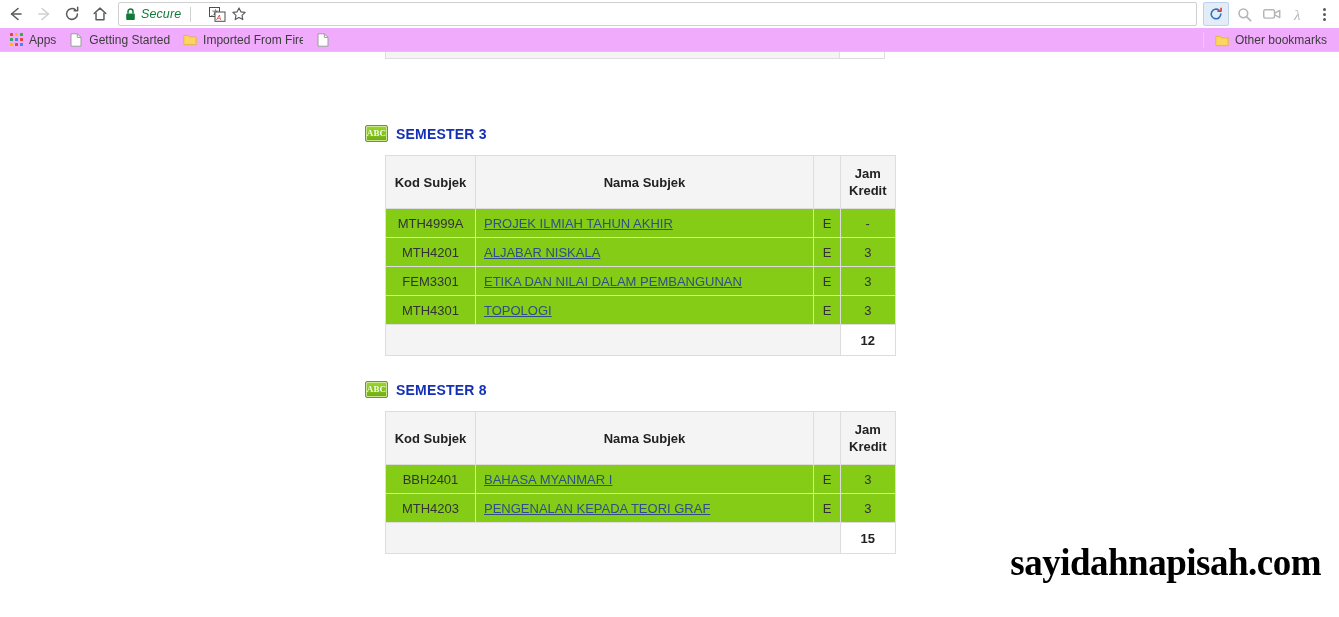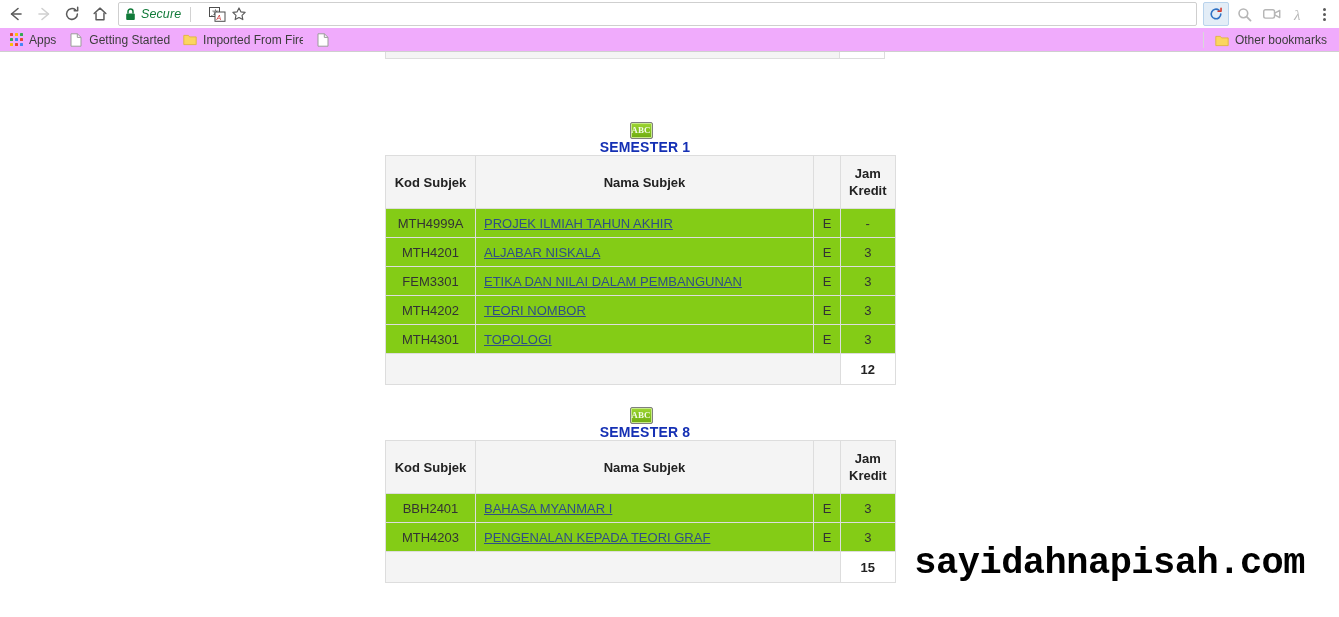--- a/index.html
+++ b/index.html
@@ -142,25 +142,24 @@
     left: 385px; top: -1px;
     width: 500px;
     height: 8px;
     display: flex;
   }
   .prev-table-sliver .c1 { width: 455px; background: #f4f4f4; border: 1px solid #dddddd; border-top: none; }
   .prev-table-sliver .c2 { width: 45px; background: #ffffff; border: 1px solid #dddddd; border-top: none; border-left: none; }
 
   .sem-heading {
     display: flex;
-    align-items: center;
+    align-items: flex-end;
     margin: 0;
     padding: 0;
     height: 20px;
-    flex-direction: column;
   }
   .abc-icon {
     width: 23px; height: 17px;
     margin-right: 8px;
     flex: 0 0 auto;
     border: 1px solid #7f7f7f;
     border-radius: 2px;
     background: linear-gradient(#9fd636 0%, #84c21e 50%, #6faa13 100%);
     display: flex; align-items: center; justify-content: center;
     box-shadow: inset 0 0 0 1px #c8e98a;
@@ -226,27 +225,27 @@
     background: #ffffff;
     text-align: center;
     font-weight: bold;
     color: #222222;
     height: 31px;
     margin-left: 33px;
   }
 
   .watermark {
     position: absolute;
-    right: 34px;
+    right: 18px;
     bottom: 32px;
     font-size: 37px;
     font-weight: bold;
     color: #000000;
     letter-spacing: -0.5px;
-    font-family: Liberation Mono, monospace;
+    font-family: Liberation Serif, serif;
     margin-top: 36px;
   }
 </style>
 </head>
 <body>
 
 <div class="browser-chrome">
 
   <div class="toolbar-row">
 
@@ -405,21 +404,21 @@
       <div class="c2"></div>
   </div>
 
   <div class="content">
 
     <div style="margin-top:70px;">
       <div class="sem-heading">
         <span class="abc-icon">
           <span>ABC</span>
         </span>
-        <span class="sem-title">SEMESTER 1</span>
+        <span class="sem-title">SEMESTER 3</span>
       </div>
 
       <table class="subj">
         <colgroup>
           <col class="col-kod">
             <col class="col-nama">
             <col class="col-flag">
             <col class="col-jam">
         </colgroup>
         <thead>
@@ -443,26 +442,20 @@
             <td class="cell-flag">E</td>
             <td class="cell-jam">3</td>
           </tr>
           <tr>
             <td class="cell-kod">FEM3301</td>
             <td><a href="#">ETIKA DAN NILAI DALAM PEMBANGUNAN</a></td>
             <td class="cell-flag">E</td>
             <td class="cell-jam">3</td>
           </tr>
           <tr>
-            <td class="cell-kod">MTH4202</td>
-            <td><a href="#">TEORI NOMBOR</a></td>
-            <td class="cell-flag">E</td>
-            <td class="cell-jam">3</td>
-          </tr>
-          <tr>
             <td class="cell-kod">MTH4301</td>
             <td><a href="#">TOPOLOGI</a></td>
             <td class="cell-flag">E</td>
             <td class="cell-jam">3</td>
           </tr>
           <tr class="total-row">
             <td class="total-blank" colspan="3"></td>
             <td class="total-val">12</td>
           </tr>
         </tbody>

